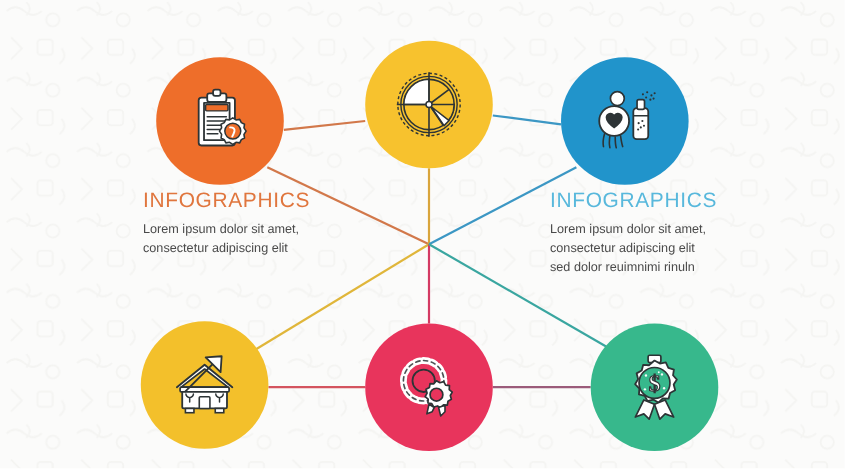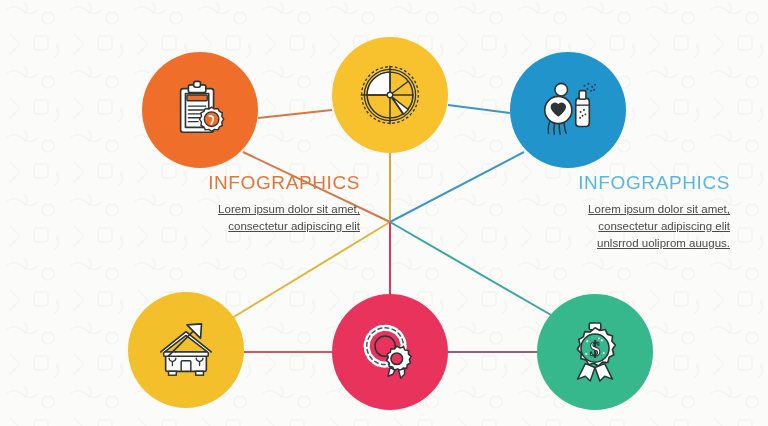--- a/index.html
+++ b/index.html
@@ -31,36 +31,36 @@
     border-radius: 50%;
     display: flex;
     align-items: center;
     justify-content: center;
   }
   .node svg { display: block; }
 
   .textblock {
     position: absolute;
     width: 230px;
-    text-align: right;
+    text-align: left;
   }
   .tb-title {
     font-size: 19px;
     letter-spacing: 0.6px;
     font-weight: 400;
     margin: 0 0 9px 0;
     line-height: 1;
   }
   .tb-body {
     font-size: 11.5px;
     line-height: 1.48;
     color: #4a4a4a;
     margin: 0;
   }
-  .tb-body span { display: block; text-decoration: underline; }
+  .tb-body span { display: block; }
 </style>
 </head>
 <body>
 
 <div id="stage">
 
   <svg id="texture" width="768" height="426" viewBox="0 0 768 426" aria-hidden="true">
     <defs>
       <pattern id="doodle" width="64" height="64" patternUnits="userSpaceOnUse">
         <path d="M6 10 q8 -7 16 0 t16 0" fill="none" stroke="#ededea" stroke-width="1.6"></path>
@@ -238,17 +238,17 @@
       <span>Lorem ipsum dolor sit amet,</span>
       <span>consectetur adipiscing elit</span>
     </p>
   </div>
 
   <div class="textblock" style="left:500px; top:173px;">
     <h2 class="tb-title" style="color:#58B8DC;">INFOGRAPHICS</h2>
     <p class="tb-body">
       <span>Lorem ipsum dolor sit amet,</span>
       <span>consectetur adipiscing elit</span>
-      <span>unlsrrod uoliprom auugus.</span>
+      <span>sed dolor reuimnimi rinuln</span>
     </p>
   </div>
 
 </div>
 
 </body></html>

